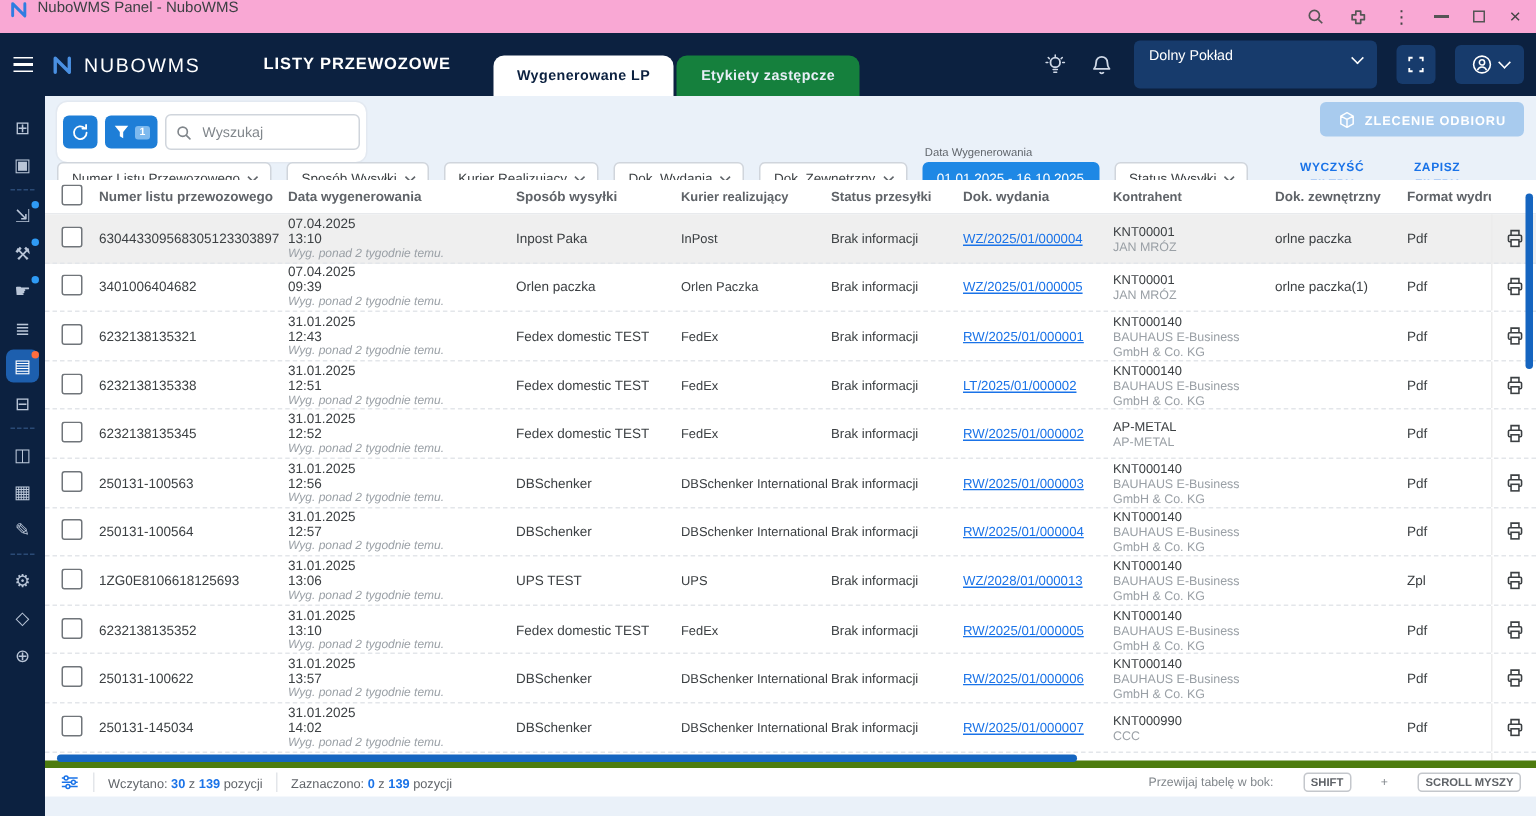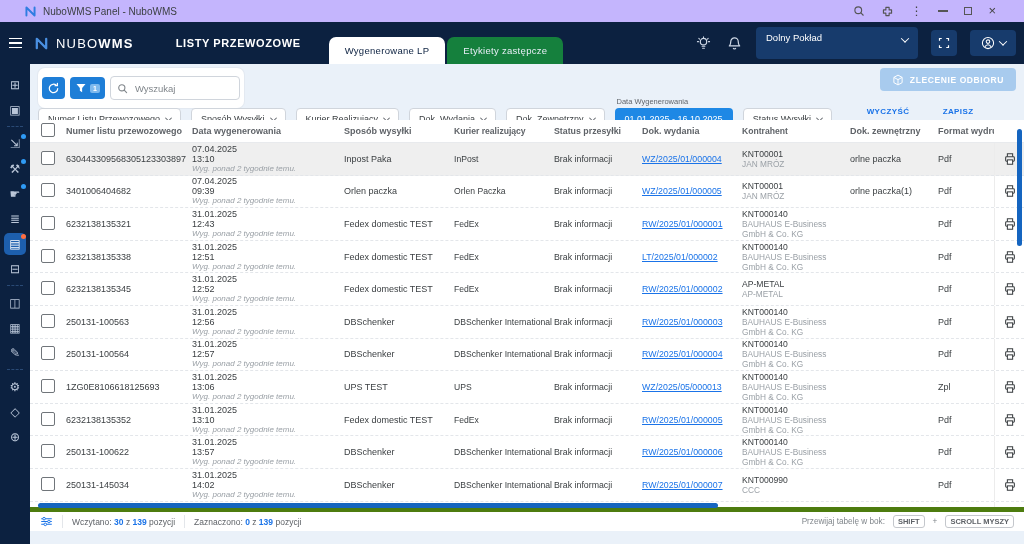--- a/index.html
+++ b/index.html
@@ -1,34 +1,34 @@
 <!DOCTYPE html>
 <html><head>
 <meta charset="utf-8">
 <style>
   html,body{margin:0;padding:0;overflow:hidden}
   body{width:1024px;height:544px;position:relative;font-family:"Liberation Sans",sans-serif;background:#eaf1f9;-webkit-font-smoothing:antialiased}
   
-  .titlebar{position:absolute;top:0;left:0;right:0;height:22px;background:#c4b5fd;display:flex;align-items:center;padding:0 24px;box-sizing:border-box}
+  .titlebar{position:absolute;top:0;left:0;right:0;height:22px;background:#f9a8d4;display:flex;padding:0 6px;box-sizing:border-box}
   .tb-title{font-size:10px;color:#3c4043;margin-left:6px}
   .tb-right{margin-left:auto;display:flex;align-items:center;gap:16px;color:#444;padding-right:4px}
   .tb-glyph{font-size:12px;line-height:12px;color:#444}
   .win-min{width:10px;height:1.5px;background:#555;display:inline-block}
   .win-max{width:8px;height:8px;border:1.3px solid #555;display:inline-block;box-sizing:border-box}
   .win-close{font-size:13px;color:#444;line-height:10px}
   
   .header{position:absolute;top:22px;left:0;right:0;height:42px;background:#0c2140;display:flex;align-items:center;z-index:3}
   .burger{width:30px;display:flex;flex-direction:column;align-items:center;gap:3px;cursor:pointer}
   .burger i{width:13px;height:1.6px;background:#fff;display:block}
   .brand{display:flex;align-items:center;gap:7px;margin-left:4px}
   .brand-text{color:#fff;font-size:13px;letter-spacing:1.2px}
-  .brand-text b{font-weight:700}
+  .brand-text b{font-weight:400}
   .nav-label{color:#fff;font-size:11px;font-weight:bold;letter-spacing:.6px;margin-left:42px}
   .tabs{display:flex;align-self:flex-end;margin-left:28px;gap:2px}
-  .tab{height:27px;display:flex;align-items:center;padding:0 16px;font-size:9.5px;font-weight:normal;letter-spacing:.3px;border-radius:7px 7px 0 0;cursor:pointer}
+  .tab{height:27px;display:flex;align-items:center;padding:0 16px;font-size:9.5px;font-weight:bold;letter-spacing:.3px;border-radius:7px 7px 0 0;cursor:pointer}
   .tab.active{background:#fff;color:#0c2140}
   .tab.inactive{background:#15803d;color:#e8eef7}
   .hdr-right{margin-left:auto;display:flex;align-items:center;gap:13px;padding-right:8px}
   .hdr-icon{width:18px;height:18px;display:flex;align-items:center;justify-content:center;cursor:pointer}
   .wh-select{width:162px;height:26px;background:#173b6c;border-radius:4px;color:#fff;font-size:9.5px;display:flex;align-items:flex-end;justify-content:space-between;padding:16px 10px;box-sizing:border-box;cursor:pointer}
   .sq-btn{width:26px;height:26px;background:#173b6c;border-radius:4px;display:flex;align-items:center;justify-content:center;cursor:pointer}
   .user-btn{width:46px;height:26px;background:#173b6c;border-radius:4px;display:flex;align-items:center;justify-content:center;gap:5px;cursor:pointer}
   .chev{display:inline-block;width:5px;height:5px;border-right:1.5px solid #fff;border-bottom:1.5px solid #fff;transform:rotate(45deg) translate(-1px,-1px)}
   .chev.dark{border-color:#5f6368;width:4px;height:4px;margin-left:6px}
   
@@ -80,21 +80,21 @@
   .age{font-style:italic;color:#9aa0a6;font-size:8px}
   .doclink{color:#1a73e8;text-decoration:underline;font-size:8.8px;cursor:pointer}
   .k2{color:#9aa0a6;font-size:8.3px}
   
   .vscroll{position:absolute;right:2px;top:65px;width:5px;height:117px;background:#1565c0;border-radius:3px;z-index:4}
   .hscroll{position:absolute;left:8px;top:439px;width:680px;height:5px;background:#1565c0;border-radius:3px;z-index:4}
   
   .statusbar{position:absolute;left:0;right:0;top:443px;height:24px;background:#fff;border-top:5px solid #4d7c0f;display:flex;align-items:center;padding:0 10px;gap:9px;font-size:8.5px;color:#5f6368;box-sizing:border-box}
   .vdiv{width:1px;height:13px;background:#e3e6ea}
   .num{color:#1a73e8;font-weight:bold}
-  .hint{margin-left:auto;display:flex;align-items:center;gap:8px;color:#80868b;font-size:8.2px}
+  .hint{margin-left:auto;display:flex;align-items:center;gap:20px;color:#80868b;font-size:8.2px}
   .kbd{border:1px solid #c4c7cc;border-radius:3px;padding:1px 4px;font-size:7.5px;font-weight:bold;color:#5f6368;background:#fff}
 </style>
 </head>
 <body>
 
 <div class="titlebar">
   <svg width="13" height="13" viewBox="0 0 16 16">
       <path d="M3 13V3l10 10V3" fill="none" stroke="#2f7de1" stroke-width="2.4" stroke-linecap="round" stroke-linejoin="round"></path>
     </svg>
   <span class="tb-title">NuboWMS Panel - NuboWMS</span>
@@ -488,21 +488,21 @@
     <div class="c c-check"><span class="checkbox"></span></div>
     <div class="c c-number">1ZG0E8106618125693</div>
     <div class="c c-date">
       <div>31.01.2025</div>
       <div>13:06</div>
       <div class="age">Wyg. ponad 2 tygodnie temu.</div>
     </div>
     <div class="c c-method">UPS TEST</div>
     <div class="c c-courier">UPS</div>
     <div class="c c-status">Brak informacji</div>
-    <div class="c c-doc"><a class="doclink">WZ/2025/05/000013</a></div>
+    <div class="c c-doc"><a class="doclink">WZ/2028/01/000013</a></div>
     <div class="c c-contractor">
       <div>KNT000140</div>
       <div class="k2">BAUHAUS E-Business GmbH &amp; Co. KG</div>
     </div>
     <div class="c c-external"></div>
     <div class="c c-format">Zpl</div>
     <div class="c c-print">
       <svg width="14" height="14" viewBox="0 0 16 16">
               <rect x="3" y="5.5" width="10" height="5" rx="1" fill="none" stroke="#3c4043" stroke-width="1.2"></rect>
               <path d="M5 5.5V2h6v3.5" fill="none" stroke="#3c4043" stroke-width="1.2"></path>

